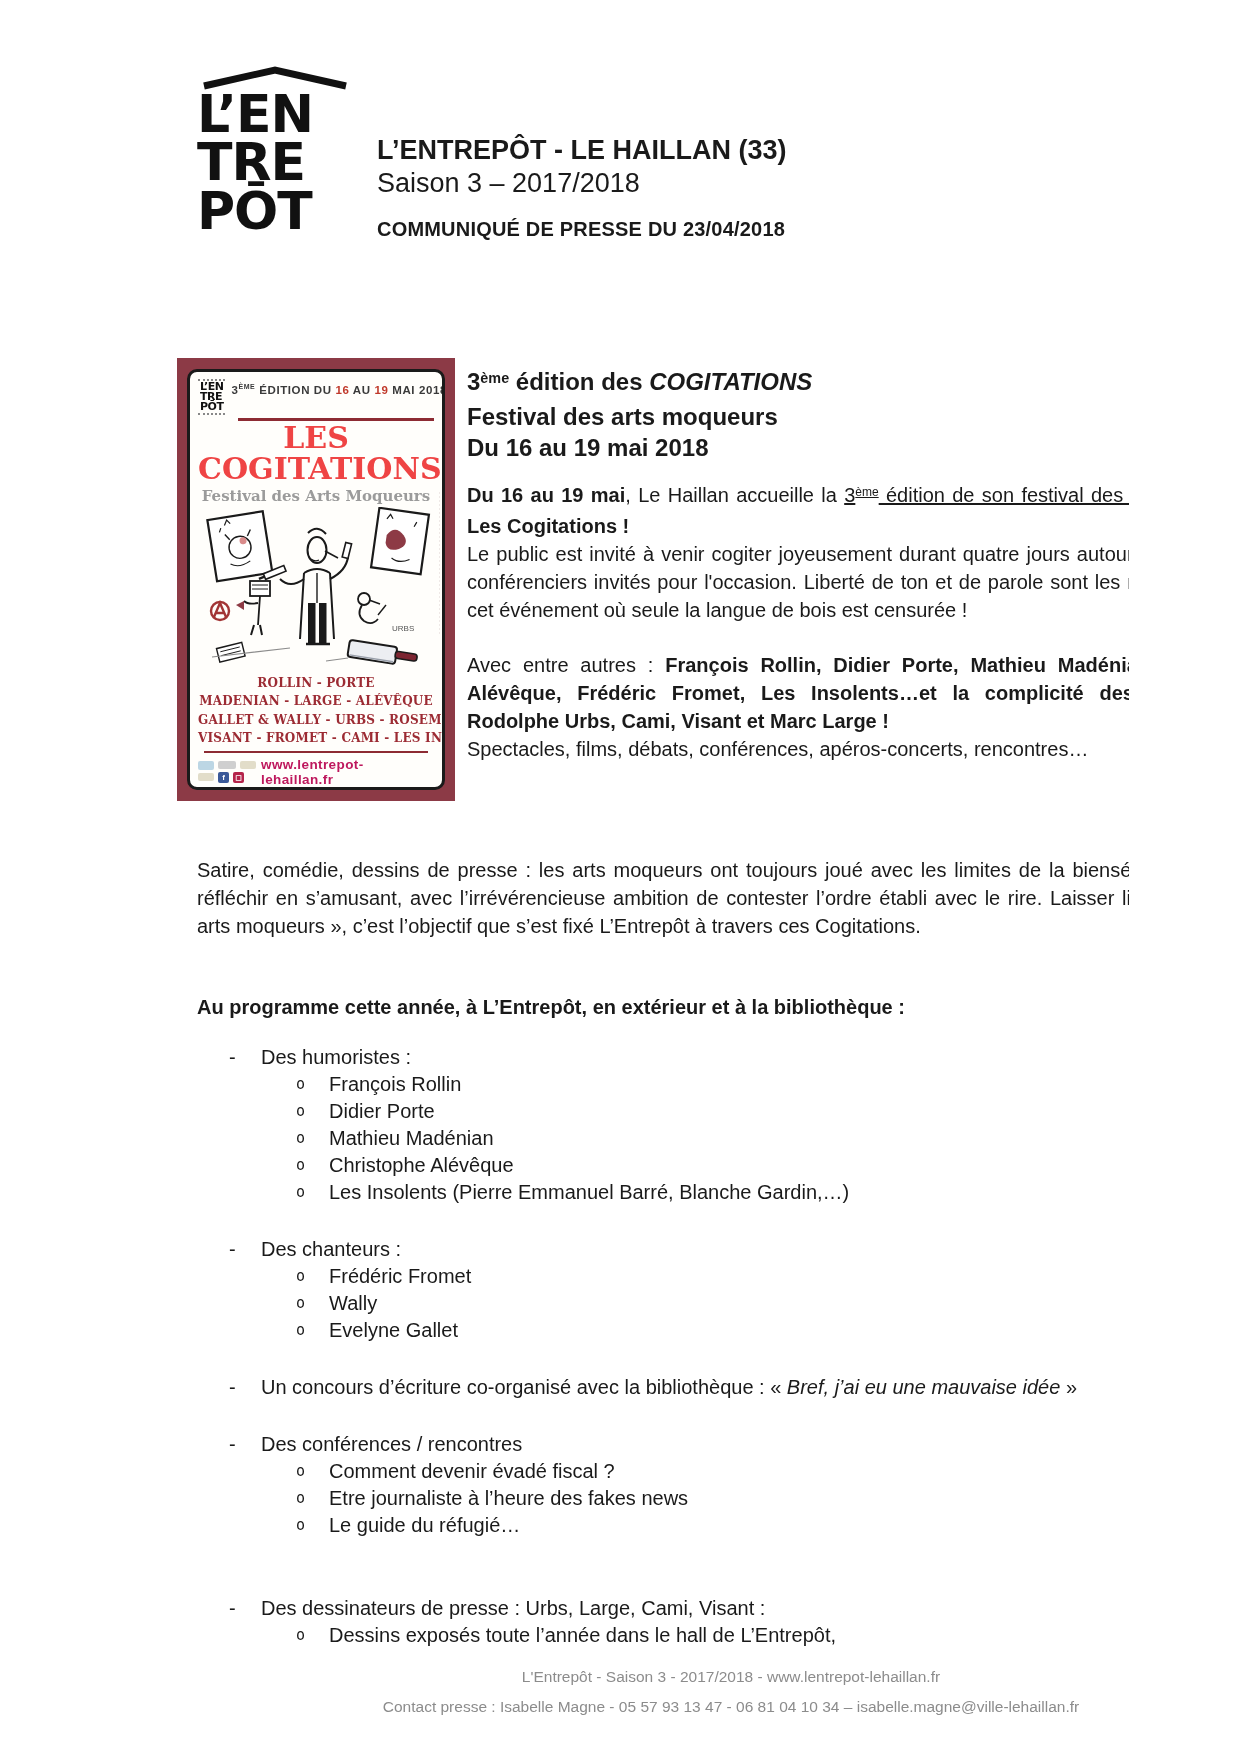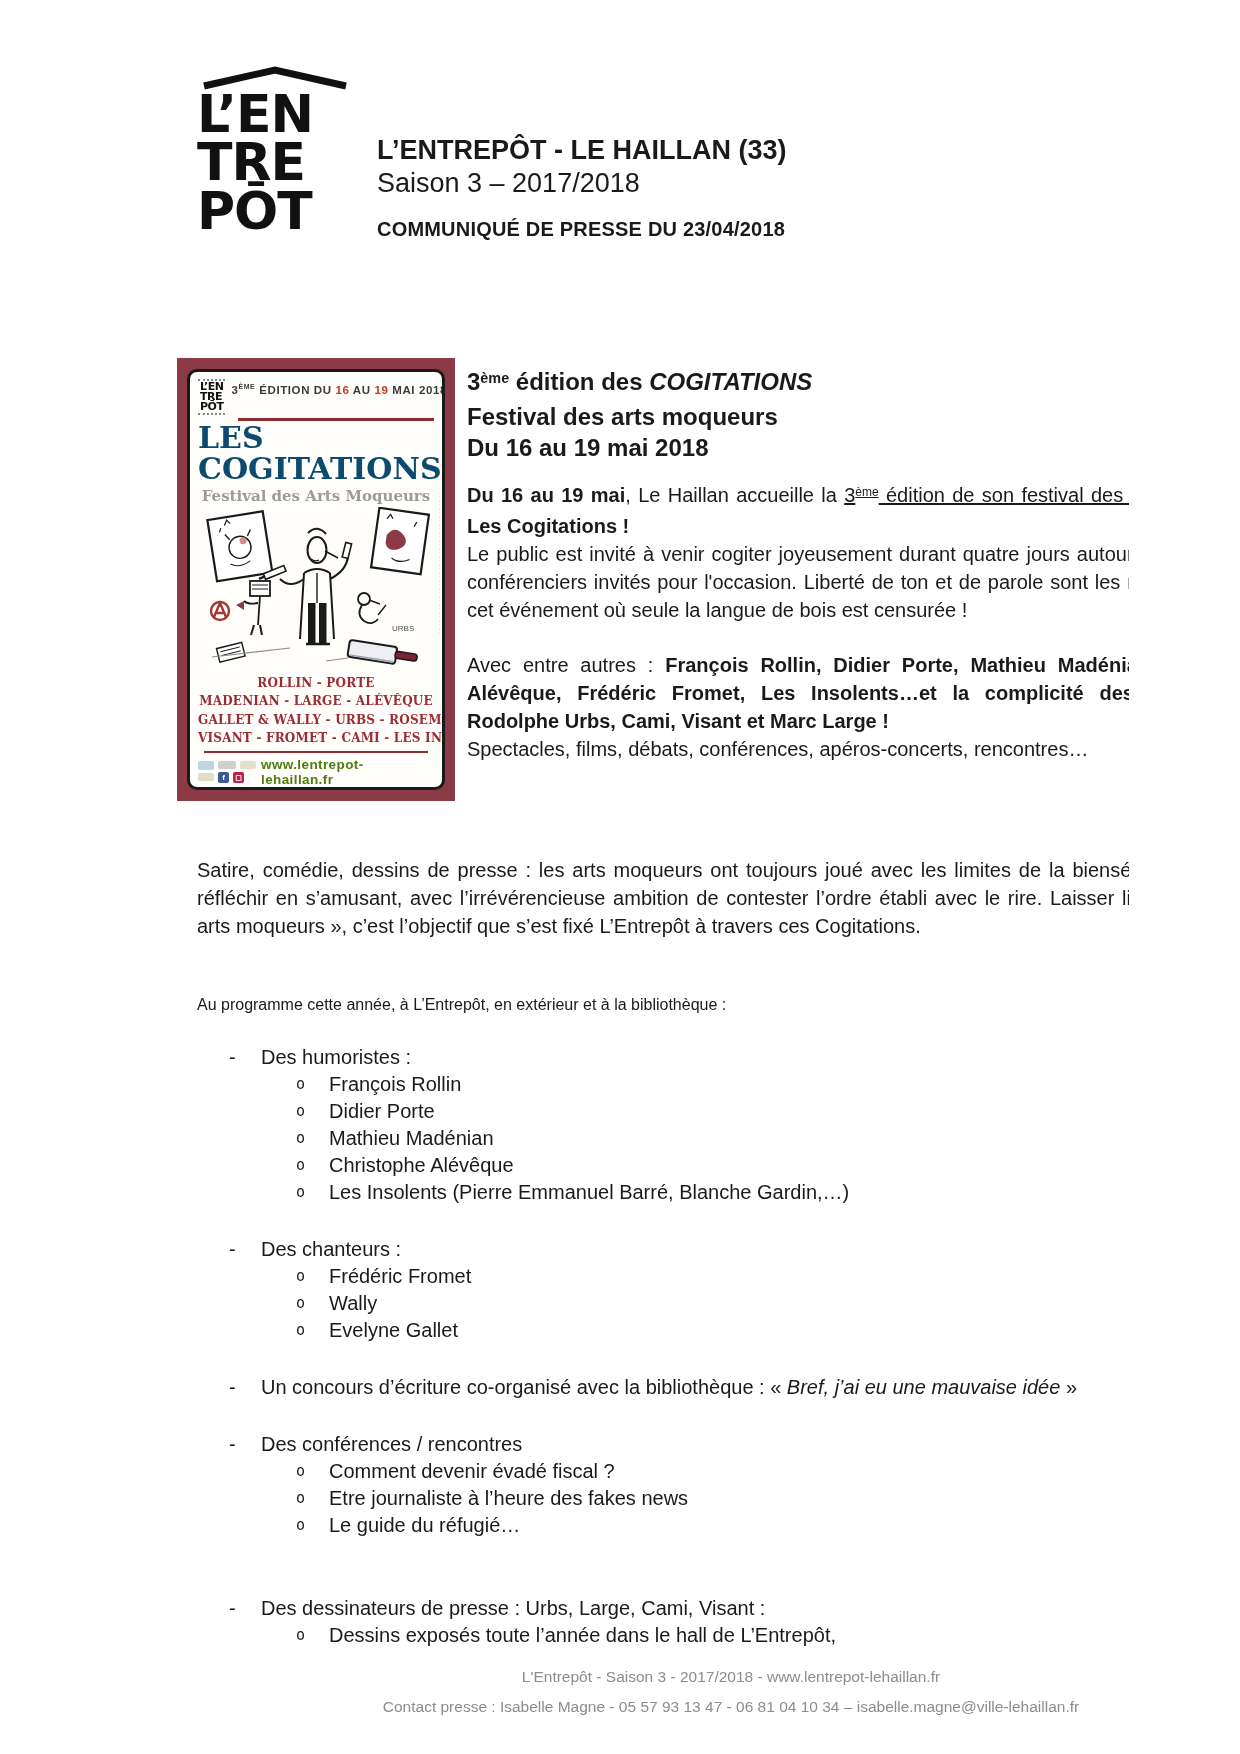--- a/index.html
+++ b/index.html
@@ -24,56 +24,56 @@
             background:#8c3a46; padding:11px 10px; }
   .poster-card { position:relative; width:100%; height:100%; background:#fffefb;
                  border:3px solid #1a1a1a; border-radius:10px; padding:7px 8px 6px; overflow:hidden; }
   .poster-top { display:flex; align-items:flex-start; gap:6px; }
   .minilogo { border-top:2px dotted #888; border-bottom:2px dotted #888; padding:1px 2px; }
   .minilogo .lines { font-weight:bold; font-size:11px; line-height:0.92; letter-spacing:-0.5px; color:#111; font-family:"DejaVu Sans", sans-serif; }
   .edition { font-weight:bold; font-size:11.5px; letter-spacing:0.6px; color:#3a3a3a; margin-top:4px; white-space:nowrap; }
   .edition .red { color:#c0392b; }
   .edition .supp { font-size:7px; vertical-align:super; }
   .poster-rule { height:3px; background:#8d2b33; margin:3px 0 2px 40px; }
-  .poster-title { font-family:"DejaVu Serif", serif; font-weight:bold; text-align:left;
-                  color:#0c4a6e; font-size:30px; line-height:1.02; letter-spacing:0px; }
+  .poster-title { font-family:"DejaVu Serif", serif; font-weight:bold; text-align:center;
+                  color:#ef4444; font-size:30px; line-height:1.02; letter-spacing:0px; }
   .poster-sub { text-align:center; font-weight:bold; color:#9b9b9b; font-size:15px; margin-top:2px; font-family:"DejaVu Serif", serif; }
   .poster-art { display:block; margin:2px auto 0; }
   .poster-names { text-align:center; font-family:"DejaVu Serif", serif; font-weight:bold;
                   color:#9c2b33; font-size:12px; line-height:1.55; letter-spacing:0.2px; margin-top:1px; white-space:nowrap; }
   .poster-bottomrule { height:2px; background:#8d2b33; margin:3px 6px 4px; }
   .poster-foot { display:flex; align-items:center; justify-content:center; gap:5px; }
   .foot-logos { display:flex; flex-direction:column; gap:2px; }
   .foot-logos-row { display:flex; gap:4px; align-items:center; }
   .mark { display:inline-block; }
   .mark-lh { width:16px; height:9px; background:#bcd6e4; border-radius:2px; }
   .mark-g1 { width:18px; height:8px; background:#cfcfcf; border-radius:2px; }
   .mark-g2 { width:16px; height:8px; background:#e2ddc9; border-radius:2px; }
   .sq { width:11px; height:11px; border-radius:2px; display:inline-flex; align-items:center; justify-content:center;
         color:#fff; font-size:8px; font-weight:bold; }
   .sq-fb { background:#3b5998; }
   .sq-ig { background:#b5244a; }
-  .poster-site { font-weight:bold; font-size:13.5px; color:#4d7c0f; letter-spacing:0.4px; }
+  .poster-site { font-weight:bold; font-size:13.5px; color:#be185d; letter-spacing:0.4px; }
   .poster-sidetext { position:absolute; right:-1px; top:120px; width:10px; color:#9a7b80; font-size:6px; line-height:1;
                      writing-mode:vertical-rl; letter-spacing:2px; }
 
   
   .intro { position:absolute; left:356px; top:366px; width:806px; }
   .intro-h { font-weight:bold; font-size:24px; line-height:31px; }
   .intro-h .sup { font-size:60%; position:relative; top:-0.5em; }
   .intro-h .it { font-style:italic; }
   .body-txt { font-size:20px; line-height:28px; text-align:justify; }
   .body-txt .b { font-weight:bold; }
   .body-txt .u { text-decoration:underline; }
   .body-txt .sup { font-size:60%; position:relative; top:-0.5em; }
   .gap20 { height:18px; } .gap28 { height:27px; }
 
   
   .satire { position:absolute; left:86px; top:856px; width:1078px; }
-  .program-h { position:absolute; left:86px; top:996px; font-weight:normal; font-size:16px; }
+  .program-h { position:absolute; left:86px; top:996px; font-weight:bold; font-size:20px; }
 
   
   .lists { position:absolute; left:86px; top:1044px; width:1078px; font-size:20px; }
   .group { margin-top:30px; }
   .group:first-child { margin-top:0; }
   .group.biggap { margin-top:56px; }
   .g-label { display:flex; padding-left:32px; line-height:27px; }
   .g-label .dash { width:32px; }
   .g-items { }
   .item { display:flex; padding-left:99px; line-height:27px; }

